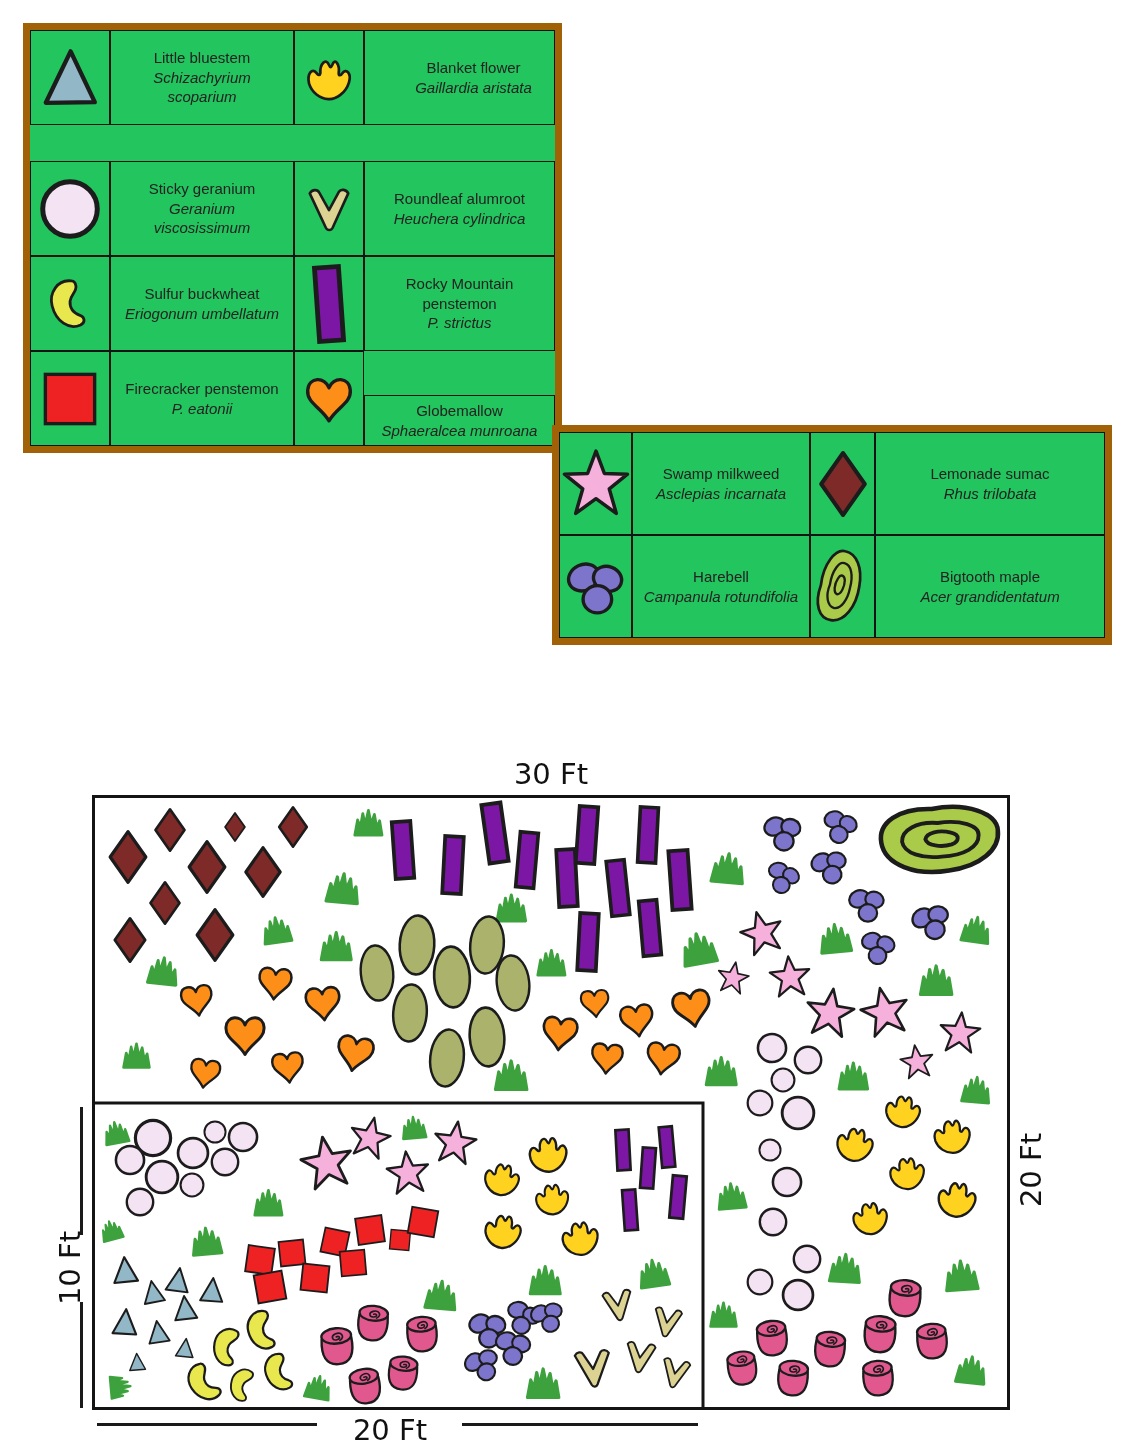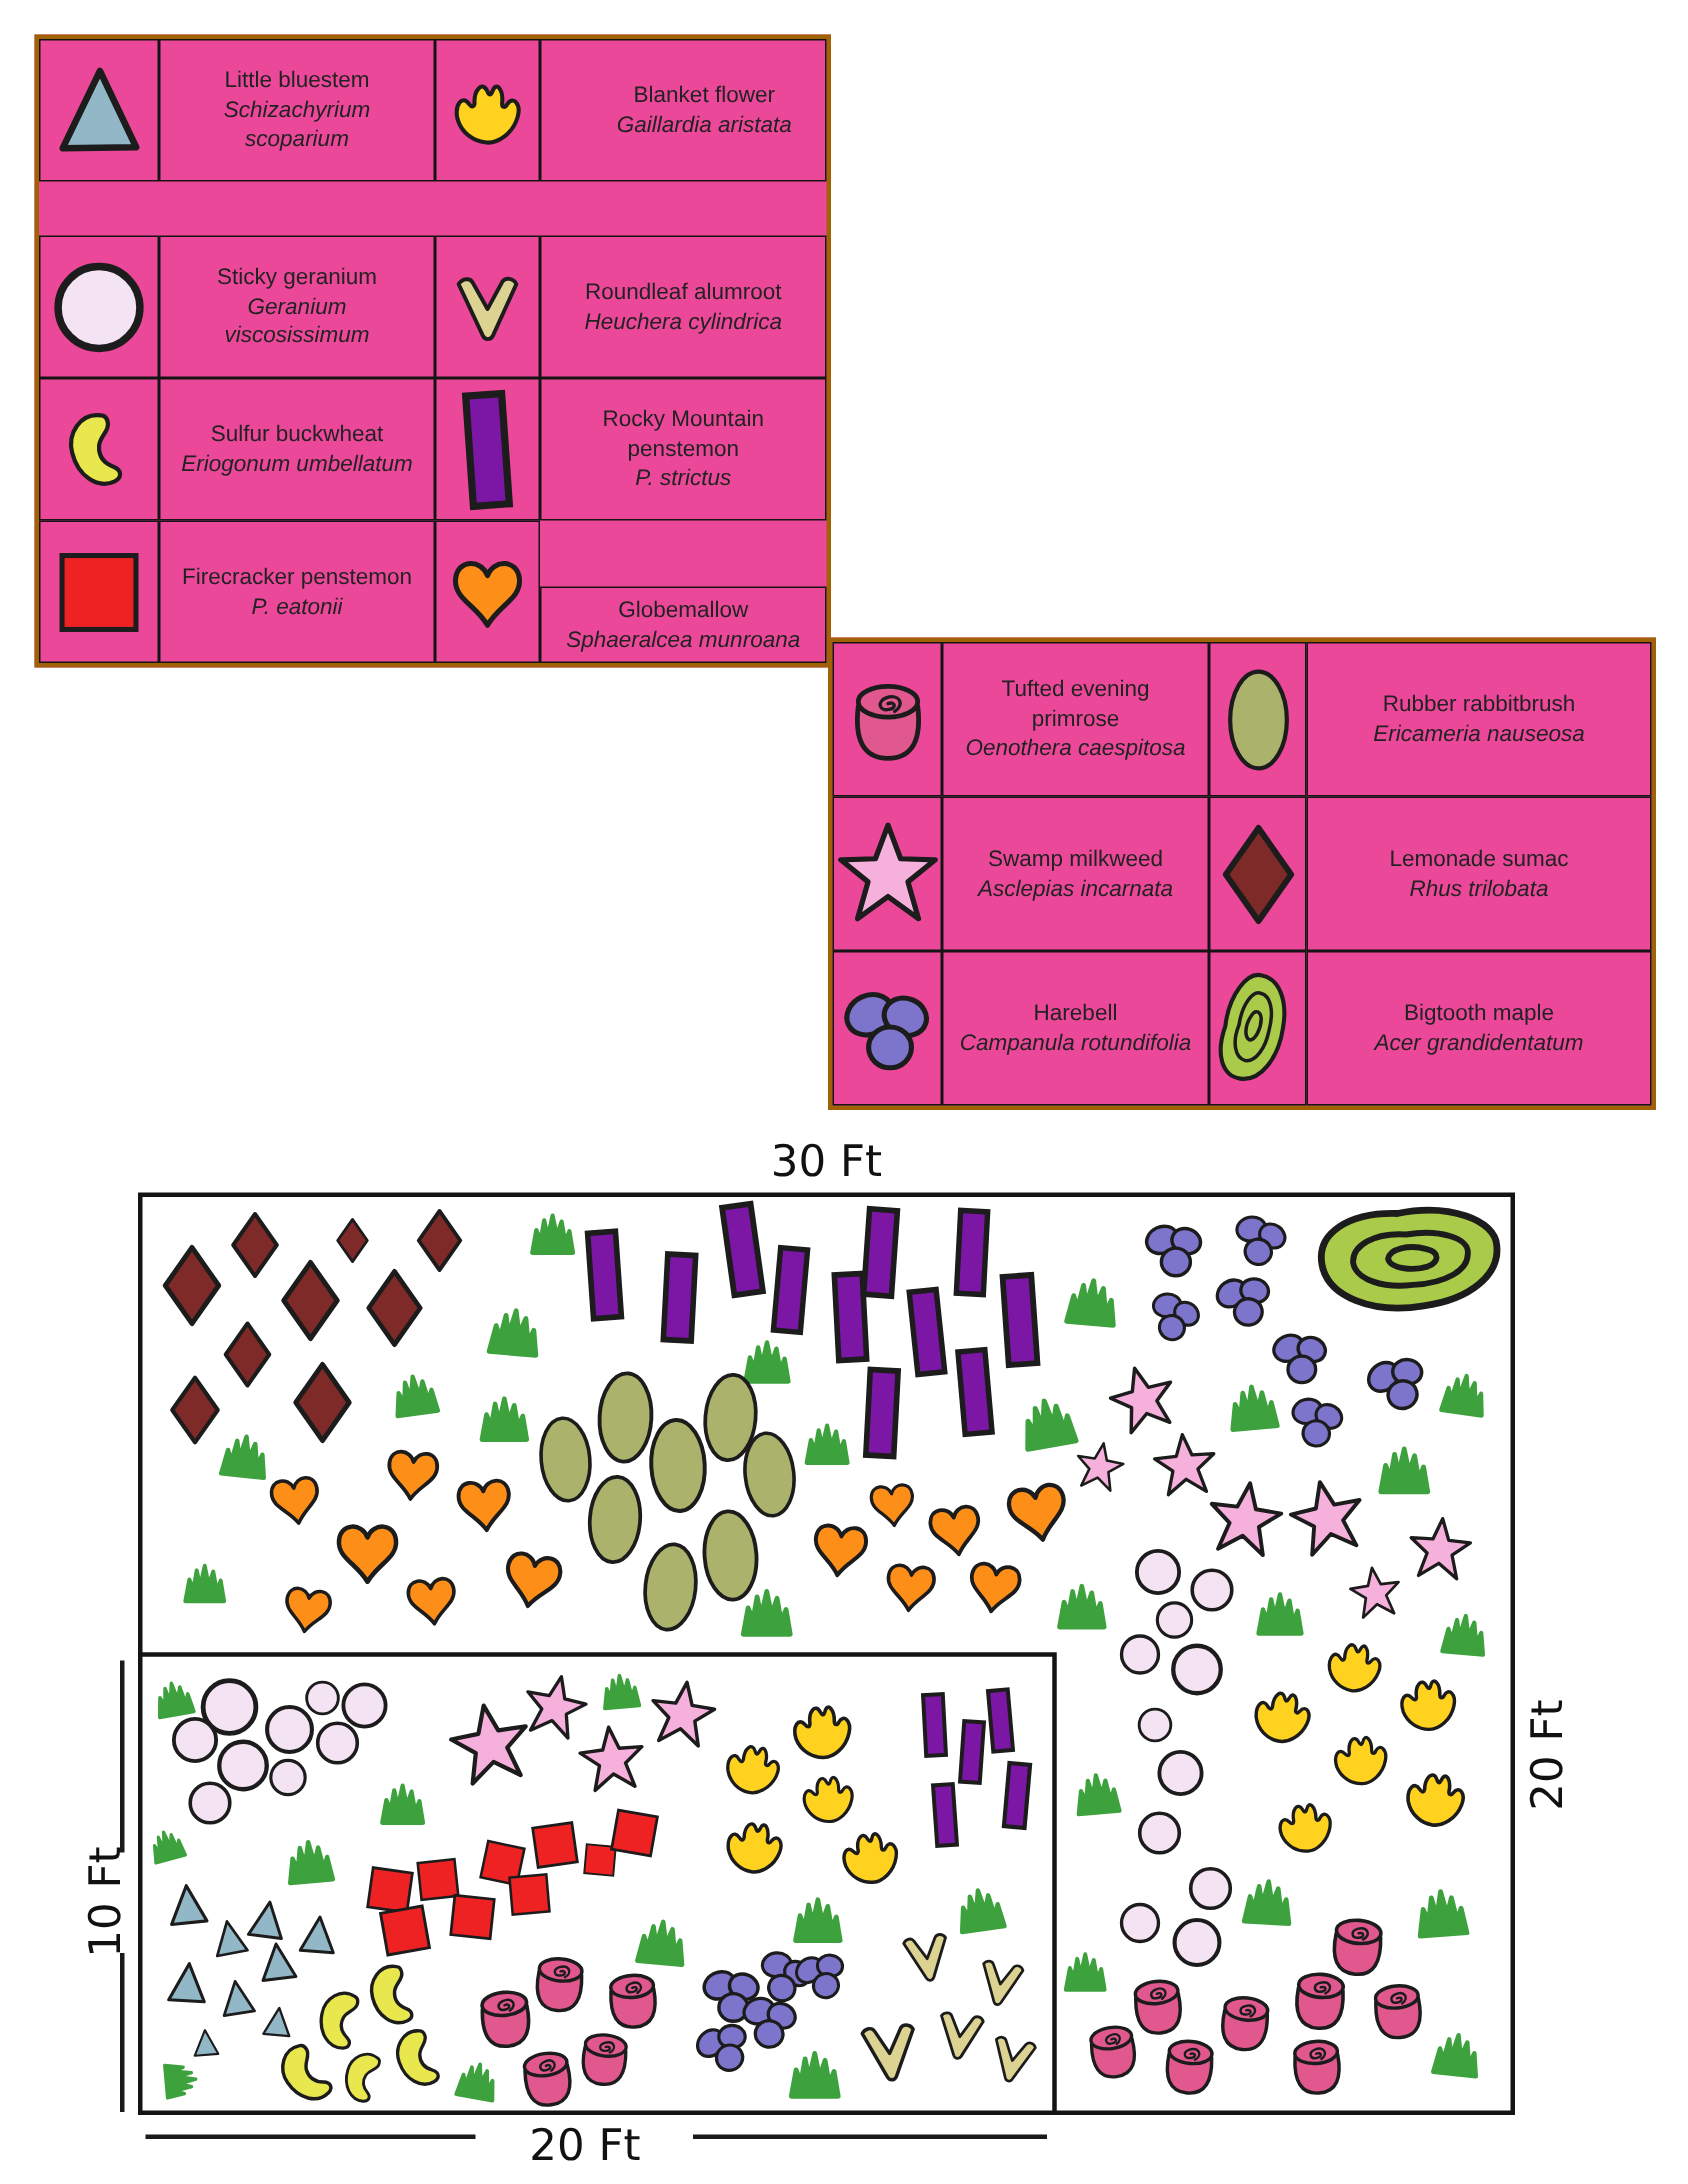--- a/index.html
+++ b/index.html
@@ -1,17 +1,17 @@
 <!DOCTYPE html>
 <html style="--ink: #1c1c1c; --c-triangle: #92b7c6; --c-crown: #ffd21f; --c-circle: #f3e3f3; --c-chevron: #dcd292; --c-crescent: #e8e84e; --c-rect: #7c17a5; --c-square: #ee2222; --c-heart: #fd8f18; --c-rose: #e0588e; --c-ellipse: #abb26c; --c-star: #f6b0dc; --c-diamond: #7e2a28; --c-harebell: #7d75cc; --c-maple: #aacb4a; --c-grass: #3da23d;"><head>
 <meta charset="utf-8">
 <style>
   html,body{margin:0;padding:0;background:#ffffff;}
   body{width:1125px;height:1456px;position:relative;font-family:"Liberation Sans",sans-serif;color:#1c1c1c;}
-  .legend{position:absolute;border:3px solid #a16207;background:#ec4899;}
+  .legend{position:absolute;border:7px solid #a16207;background:#22c55e;}
   .lrow{display:flex;}
   .lcell{border:1.5px solid #141414;box-sizing:border-box;display:flex;align-items:center;justify-content:center;}
   .lcell.txt{flex-direction:column;text-align:center;padding:4px 8px;}
   .common{font-size:15px;line-height:1.3;color:#222;}
   .latin{font-size:15px;line-height:1.3;font-style:italic;color:#222;}
   .dim-label{position:absolute;font-family:"DejaVu Sans",sans-serif;font-size:29px;color:#111;white-space:nowrap;transform:translate(-50%,-50%);}
   .dim-label.vert{transform:translate(-50%,-50%) rotate(-90deg);}
   .dim-line{position:absolute;background:#1a1a1a;}
   svg symbol{overflow:visible;}
   #map-svg{position:absolute;left:92px;top:795px;overflow:visible;}
@@ -95,40 +95,20 @@
           <use href="#sym-heart" width="100" height="100"></use>
         </svg>
       </div>
       <div class="lcell txt" style="width: 191px; margin-top: 44px;">
         <div class="common">Globemallow</div>
         <div class="latin">Sphaeralcea munroana</div>
       </div>
     </div>
   </div>
 <div class="legend" id="legend2" style="left:552px;top:425px;">
-    <div class="lrow" style="height: 103px;">
-      <div class="lcell sym" style="width: 73px;">
-        <svg width="64" height="64" viewBox="0 0 100 100" style="overflow:visible">
-          <use href="#sym-rose" width="100" height="100"></use>
-        </svg>
-      </div>
-      <div class="lcell txt" style="width: 178px;">
-        <div class="common">Tufted evening primrose</div>
-        <div class="latin">Oenothera caespitosa</div>
-      </div>
-      <div class="lcell sym" style="width: 65px;">
-        <svg width="70" height="70" viewBox="0 0 100 100" style="overflow:visible">
-          <use href="#sym-ellipse" width="100" height="100"></use>
-        </svg>
-      </div>
-      <div class="lcell txt" style="width: 230px;">
-        <div class="common">Rubber rabbitbrush</div>
-        <div class="latin">Ericameria nauseosa</div>
-      </div>
-    </div>
     <div class="lrow" style="height: 103px;">
       <div class="lcell sym" style="width: 73px;">
         <svg width="70" height="70" viewBox="0 0 100 100" style="overflow:visible">
           <use href="#sym-star" width="100" height="100"></use>
         </svg>
       </div>
       <div class="lcell txt" style="width: 178px;">
         <div class="common">Swamp milkweed</div>
         <div class="latin">Asclepias incarnata</div>
       </div>

